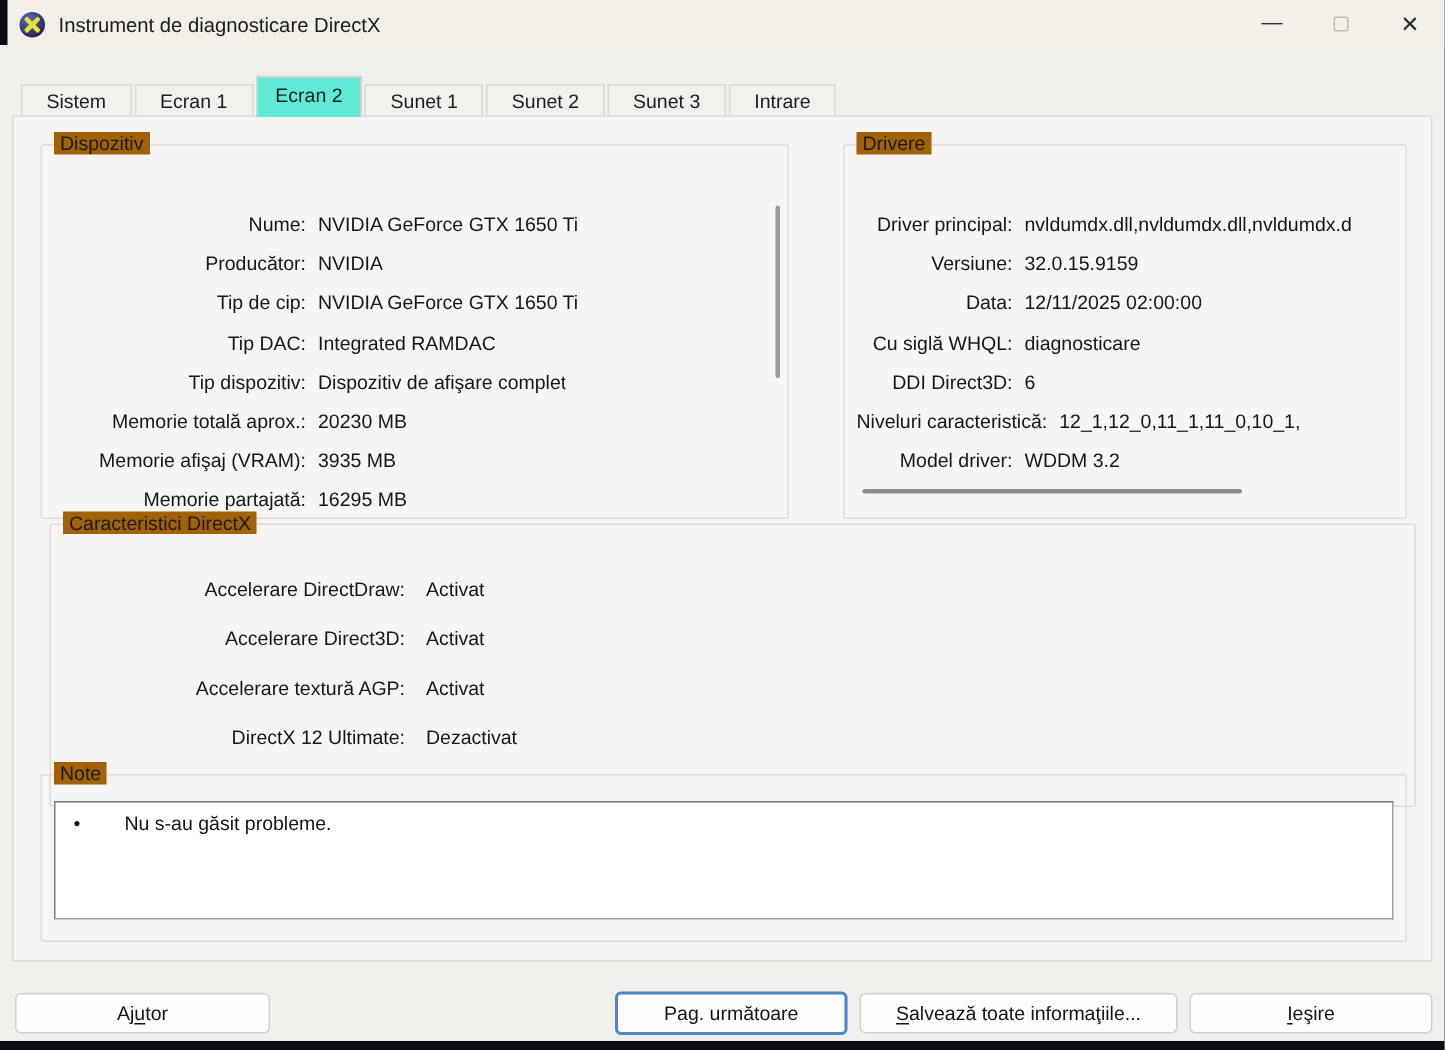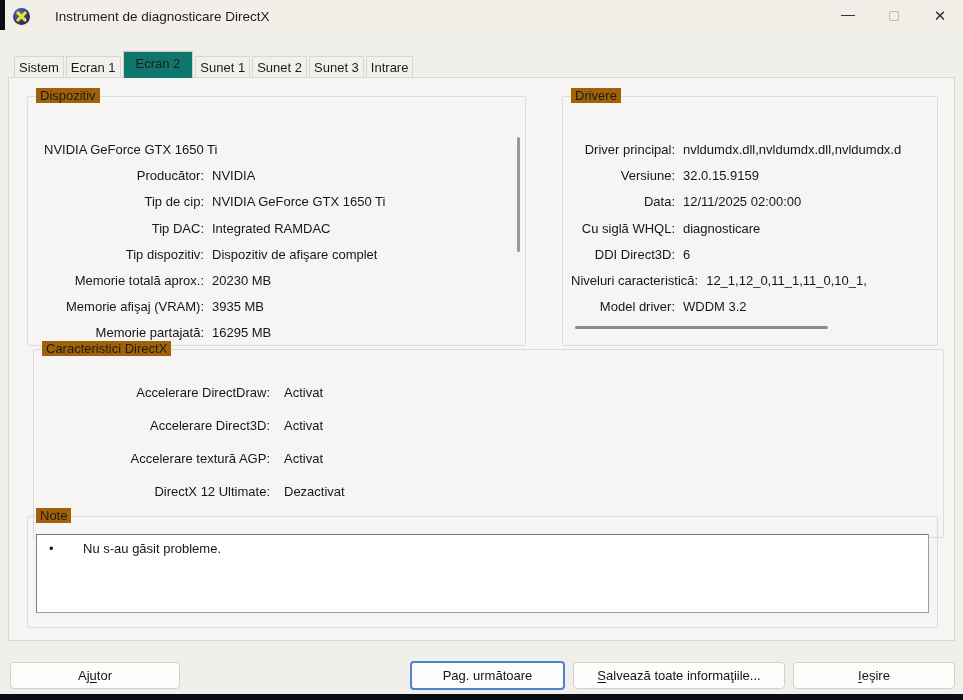--- a/index.html
+++ b/index.html
@@ -3,38 +3,38 @@
 <meta charset="utf-8">
 <style>
   * { margin:0; padding:0; box-sizing:border-box; }
   html,body { width:963px; height:700px; overflow:hidden; }
   body { background:#0c0c14; font-family:"Liberation Sans", sans-serif; font-size:13px; color:#161616; position:relative; }
 
   .window { position:absolute; left:0; top:0; width:963px; height:694px; background:#f1efeb; }
   .screen-edge-left { position:absolute; left:0; top:0; width:5px; height:30px; background:#0c0c14; }
 
   
-  .titlebar { position:absolute; left:0; top:0; width:100%; height:32px; display:flex; align-items:center; background:#f2efe9;gap:16px; }
+  .titlebar { position:absolute; left:0; top:0; width:100%; height:32px; display:flex; align-items:center; background:#f2efe9; }
   .app-icon { width:17px; height:17px; margin-left:13px; border-radius:50%;
     background:radial-gradient(circle at 35% 30%, #5a6ac8 0%, #23254f 75%); position:relative; flex:0 0 auto; }
   .app-icon::before, .app-icon::after { content:""; position:absolute; left:2px; top:7px; width:13px; height:3px; background:#e8e23a; border-radius:1px; }
   .app-icon::before { transform:rotate(45deg); }
   .app-icon::after { transform:rotate(-45deg); }
   .title-text { margin-left:9px; font-size:13.5px; color:#1c1c1c; }
   .caption-buttons { margin-left:auto; display:flex; height:100%; }
   .caption-btn { width:46px; height:100%; display:flex; align-items:center; justify-content:center; font-size:15px; color:#333; }
   .glyph-min { font-size:14px; margin-top:-4px; }
   .glyph-max-box { width:10px; height:10px; border:1.4px solid #bdbab2; border-radius:2px; }
   .glyph-close { font-size:15px; color:#2b2b2b; }
 
   
   .tabs { position:absolute; left:14px; top:52px; display:flex; align-items:flex-end; height:26px; }
-  .tab { padding:3px 4px 4px; background:#f1f0ed; border:1px solid #d9d7d3; border-bottom:none; margin-right:2px;
+  .tab { padding:3px 16px 4px; background:#f1f0ed; border:1px solid #d9d7d3; border-bottom:none; margin-right:2px;
          font-size:13px; color:#1c1c1c; height:22px; display:flex; align-items:center; position:relative; z-index:1; }
-  .tab.active { background:#0f766e; height:27px; padding:3px 12px 6px; z-index:3; border-color:#d2d0cc; box-shadow:0 -1px 1px rgba(0,0,0,0.04); }
+  .tab.active { background:#5eead4; height:27px; padding:3px 12px 6px; z-index:3; border-color:#d2d0cc; box-shadow:0 -1px 1px rgba(0,0,0,0.04); }
 
   
   .tab-page { position:absolute; left:8px; top:77px; width:947px; height:564px; background:#f6f5f3; border:1px solid #dbd9d5; z-index:2; }
 
   
   .group { position:absolute; border:1px solid #dedcd8; border-radius:2px; }
   .group-title { position:absolute; top:-9px; left:8px; background:#a16207; padding:0 4px; font-size:13px; color:#1b1b1b; }
   .g-device   { left:18px;  top:18px;  width:499px; height:250px; }
   .g-drivers  { left:553px; top:18px;  width:376px; height:250px; }
   .g-features { left:24px;  top:271px; width:911px; height:189px; }
@@ -102,20 +102,21 @@
     <div class="tab">Sunet 3</div>
     <div class="tab">Intrare</div>
   </div>
 
   <div class="tab-page">
 
     <div class="group g-device">
       <div class="group-title">Dispozitiv</div>
       <div class="rows">
         <div class="row">
+            <span class="lbl">Nume:</span>
             <span class="val">NVIDIA GeForce GTX 1650 Ti</span>
           </div>
         <div class="row">
             <span class="lbl">Producător:</span>
             <span class="val">NVIDIA</span>
           </div>
         <div class="row">
             <span class="lbl">Tip de cip:</span>
             <span class="val">NVIDIA GeForce GTX 1650 Ti</span>
           </div>

